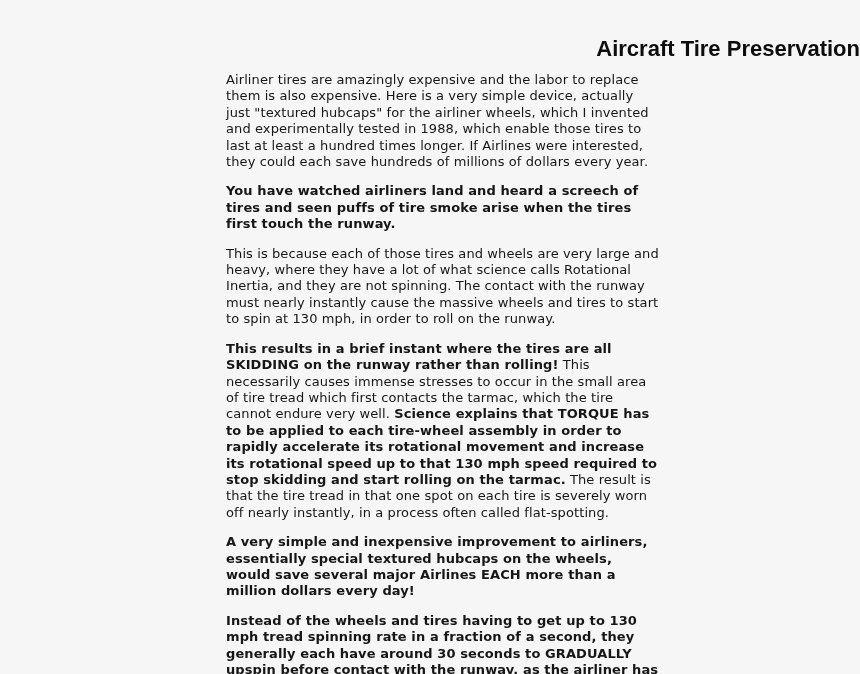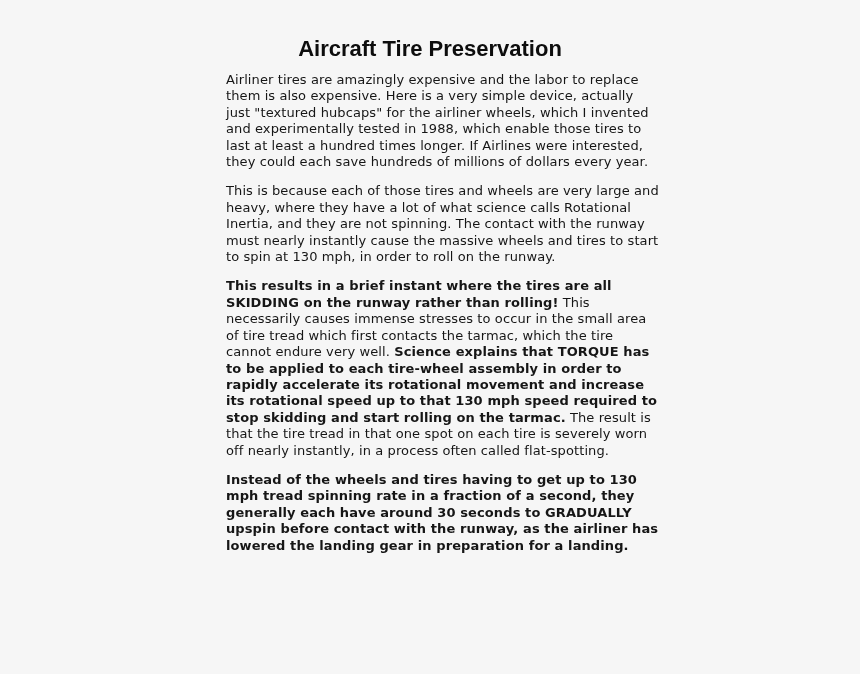--- a/index.html
+++ b/index.html
@@ -18,21 +18,21 @@
     position: relative;
     width: 860px;
     height: 674px;
   }
   .doc-title {
     margin: 0;
     position: absolute;
     top: 36px;
     left: 0;
     width: 860px;
-    text-align: center;
+    text-align: right;
     font-family: "Liberation Sans", sans-serif;
     font-size: 22px;
     font-weight: bold;
     color: #0d0d0d;
   }
   .doc-body {
     position: absolute;
     top: 72px;
     left: 219px;
     width: 440px;
@@ -54,22 +54,24 @@
 <body>
 
 <div class="page">
 
   <h1 class="doc-title">Aircraft Tire Preservation</h1>
 
   <div class="doc-body">
 
     <p class="para"><span>Airliner tires are amazingly expensive and the labor to replace them is also expensive.  Here is a very simple device, actually just "textured hubcaps" for the airliner wheels, which I invented and experimentally tested in 1988, which enable those tires to last at least a hundred times longer.  If Airlines were interested, they could each save hundreds of millions of dollars every year.</span></p>
 
+    <p class="para"><span class="b">You have watched airliners land and heard a screech of tires and seen puffs of tire smoke arise when the tires first touch the runway.</span></p>
 
     <p class="para"><span>This is because each of those tires and wheels are very large and heavy, where they have a lot of what science calls Rotational Inertia, and they are not spinning.  The contact with the runway must nearly instantly cause the massive wheels and tires to start to spin at 130 mph, in order to roll on the runway.</span></p>
 
     <p class="para"><span class="b">This results in a brief instant where the tires are all SKIDDING on the runway rather than rolling!</span><span>  This necessarily causes immense stresses to occur in the small area of tire tread which first contacts the tarmac, which the tire cannot endure very well.  </span><span class="b">Science explains that TORQUE has to be applied to each tire-wheel assembly in order to rapidly accelerate its rotational movement and increase its rotational speed up to that 130 mph speed required to stop skidding and start rolling on the tarmac.</span><span> The result is that the tire tread in that one spot on each tire is severely worn off nearly instantly, in a process often called flat-spotting.</span></p>
 
+    <p class="para"><span class="b">A very simple and inexpensive improvement to airliners, essentially special textured hubcaps on the wheels, would save several major Airlines EACH more than a million dollars every day!</span></p>
 
     <p class="para"><span class="b">Instead of the wheels and tires having to get up to 130 mph tread spinning rate in a fraction of a second, they generally each have around 30 seconds to GRADUALLY upspin before contact with the runway, as the airliner has lowered the landing gear in preparation for a landing.</span></p>
 
   </div>
 </div>
 
 </body></html>

